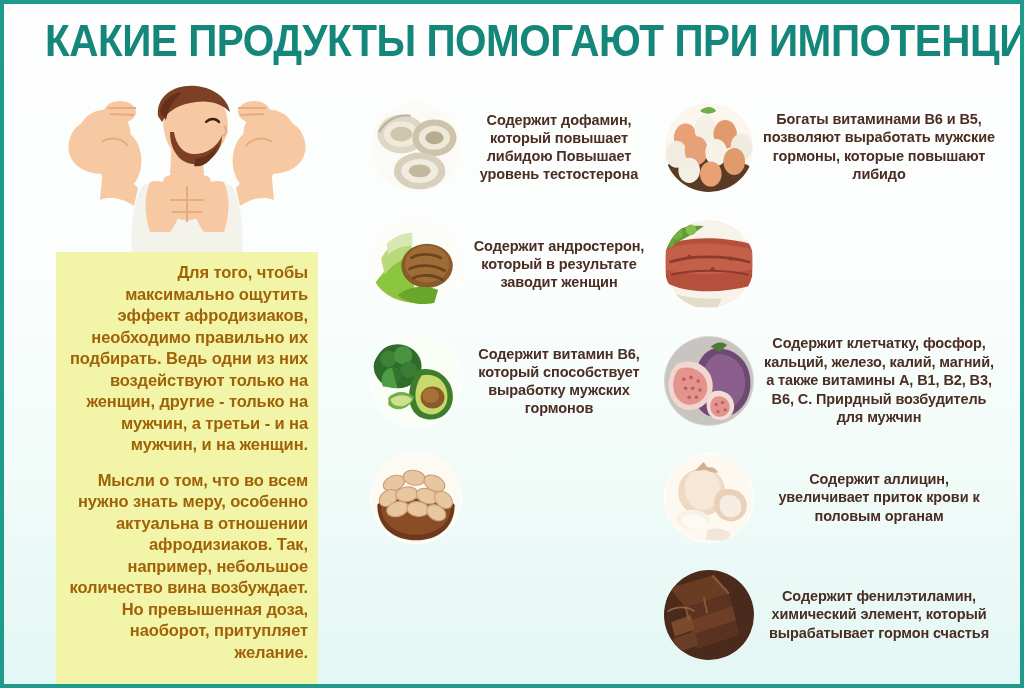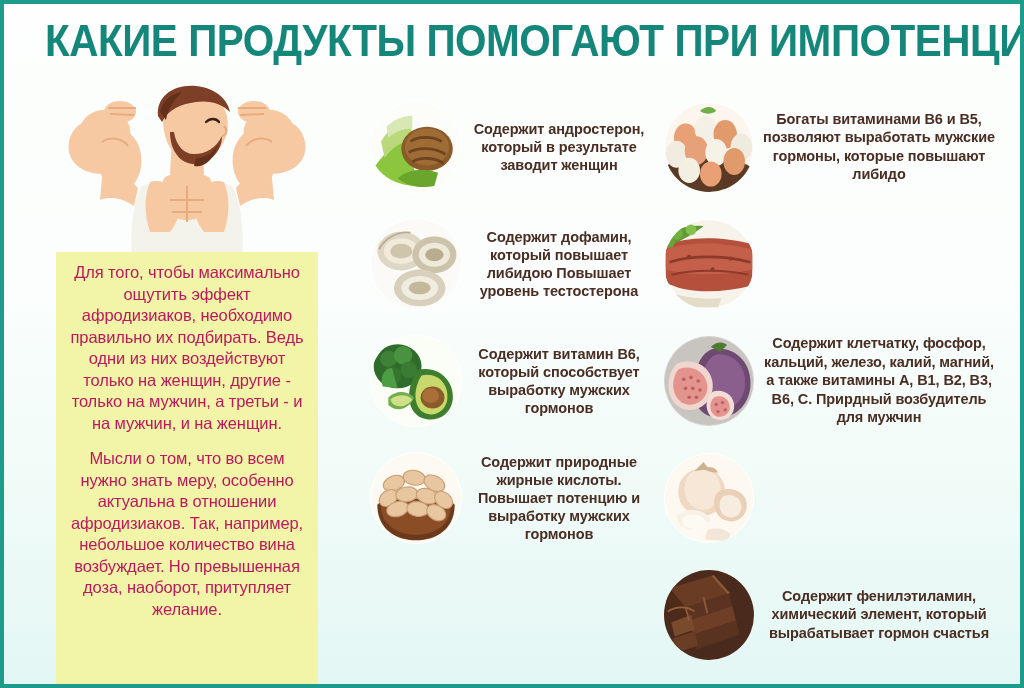--- a/index.html
+++ b/index.html
@@ -34,24 +34,24 @@
   .hero{position:absolute;left:22px;top:0px;width:282px;height:180px;}
 
   .note{
     position:absolute;left:32px;top:170px;width:262px;height:482px;
     background:#f2f5a8;
     box-sizing:border-box;
     padding:10px 10px 6px 10px;
   }
   .note p{
     margin:0 0 14px 0;
-    text-align:center;
-    color:#be185d;
+    text-align:right;
+    color:#a16207;
     font-family:"Liberation Sans", sans-serif;
-    font-weight:normal;
+    font-weight:bold;
     font-size:16.5px;line-height:21.5px;
     letter-spacing:-0.1px;
   }
   .note p:last-child{margin-bottom:12px;}
 
   
   .col{position:absolute;top:84px;}
   .col-mid{left:360px;width:290px;}
   .col-right{left:652px;width:364px;}
 
@@ -136,56 +136,56 @@
       </svg>
     </div>
 
     <div class="note">
       <p>Для того, чтобы максимально ощутить эффект афродизиаков, необходимо правильно их подбирать. Ведь одни из них воздействуют только на женщин, другие - только на мужчин, а третьи - и на мужчин, и на женщин.</p>
       <p>Мысли о том, что во всем нужно знать меру, особенно актуальна в отношении афродизиаков. Так, например, небольшое количество вина возбуждает. Но превышенная доза, наоборот, притупляет желание.</p>
     </div>
   </div>
 
   <div class="col col-mid">
-
-    <div class="row">
-      <div class="thumb">
-        <svg viewBox="0 0 100 100" xmlns="http://www.w3.org/2000/svg">
-          <circle cx="50" cy="50" r="49" fill="#fcfcf8"></circle>
-          <path d="M6 70 C18 54 30 44 44 40 L50 92 C32 92 14 84 6 70 Z" fill="#8cc63f"></path>
-          <path d="M12 44 C20 30 32 22 44 20 L46 42 C34 44 22 52 16 62 Z" fill="#b9d97a"></path>
-          <path d="M18 28 C26 20 36 16 46 16 L46 30 C36 30 26 34 20 40 Z" fill="#d7e8b4"></path>
-          <ellipse cx="62" cy="52" rx="28" ry="24" fill="#8a5a2b"></ellipse>
-          <ellipse cx="62" cy="50" rx="24" ry="20" fill="#a06c35"></ellipse>
-          <path d="M44 44 C52 38 68 38 78 44" stroke="#6e4420" stroke-width="3" fill="none"></path>
-          <path d="M42 56 C52 50 70 50 82 58" stroke="#6e4420" stroke-width="3" fill="none"></path>
-          <path d="M46 66 C56 60 72 62 80 68" stroke="#6e4420" stroke-width="3" fill="none"></path>
-          <path d="M30 84 C42 74 58 72 74 78 L70 92 C54 96 40 92 30 84 Z" fill="#6aa52c"></path>
-        </svg>
-      </div>
-      <div class="caption">Содержит андростерон, который в результате заводит женщин</div>
-    </div>
 
     <div class="row">
       <div class="thumb">
         <svg viewBox="0 0 100 100" xmlns="http://www.w3.org/2000/svg">
           <circle cx="50" cy="50" r="49" fill="#fbfaf6"></circle>
           <ellipse cx="34" cy="36" rx="26" ry="21" fill="#ded7c6"></ellipse>
           <ellipse cx="34" cy="36" rx="19" ry="14" fill="#f0eadb"></ellipse>
           <ellipse cx="34" cy="36" rx="12" ry="8" fill="#cfc5ab"></ellipse>
           <ellipse cx="70" cy="40" rx="24" ry="20" fill="#cdc3ab"></ellipse>
           <ellipse cx="70" cy="40" rx="17" ry="13" fill="#efe9da"></ellipse>
           <ellipse cx="70" cy="40" rx="10" ry="7" fill="#b9ac8e"></ellipse>
           <ellipse cx="54" cy="76" rx="28" ry="20" fill="#d8d0bd"></ellipse>
           <ellipse cx="54" cy="76" rx="20" ry="13" fill="#f1ece0"></ellipse>
           <ellipse cx="54" cy="76" rx="12" ry="7" fill="#c3b89c"></ellipse>
           <path d="M10 34 C16 22 30 14 44 16" stroke="#b9ad93" stroke-width="2" fill="none"></path>
         </svg>
       </div>
       <div class="caption">Содержит дофамин, который повышает либидою Повышает уровень тестостерона</div>
+    </div>
+
+    <div class="row">
+      <div class="thumb">
+        <svg viewBox="0 0 100 100" xmlns="http://www.w3.org/2000/svg">
+          <circle cx="50" cy="50" r="49" fill="#fcfcf8"></circle>
+          <path d="M6 70 C18 54 30 44 44 40 L50 92 C32 92 14 84 6 70 Z" fill="#8cc63f"></path>
+          <path d="M12 44 C20 30 32 22 44 20 L46 42 C34 44 22 52 16 62 Z" fill="#b9d97a"></path>
+          <path d="M18 28 C26 20 36 16 46 16 L46 30 C36 30 26 34 20 40 Z" fill="#d7e8b4"></path>
+          <ellipse cx="62" cy="52" rx="28" ry="24" fill="#8a5a2b"></ellipse>
+          <ellipse cx="62" cy="50" rx="24" ry="20" fill="#a06c35"></ellipse>
+          <path d="M44 44 C52 38 68 38 78 44" stroke="#6e4420" stroke-width="3" fill="none"></path>
+          <path d="M42 56 C52 50 70 50 82 58" stroke="#6e4420" stroke-width="3" fill="none"></path>
+          <path d="M46 66 C56 60 72 62 80 68" stroke="#6e4420" stroke-width="3" fill="none"></path>
+          <path d="M30 84 C42 74 58 72 74 78 L70 92 C54 96 40 92 30 84 Z" fill="#6aa52c"></path>
+        </svg>
+      </div>
+      <div class="caption">Содержит андростерон, который в результате заводит женщин</div>
     </div>
 
 
     <div class="row">
       <div class="thumb">
         <svg viewBox="0 0 100 100" xmlns="http://www.w3.org/2000/svg">
           <circle cx="50" cy="50" r="49" fill="#fbfdf7"></circle>
           <ellipse cx="30" cy="34" rx="26" ry="24" fill="#2f6b2a"></ellipse>
           <circle cx="20" cy="26" r="9" fill="#3d8236"></circle>
           <circle cx="36" cy="22" r="10" fill="#49923f"></circle>
@@ -216,21 +216,20 @@
             <ellipse cx="20" cy="50" rx="11" ry="8" transform="rotate(-38 20 50)"></ellipse>
             <ellipse cx="40" cy="46" rx="12" ry="8" transform="rotate(-6 40 46)"></ellipse>
             <ellipse cx="62" cy="48" rx="12" ry="8" transform="rotate(18 62 48)"></ellipse>
             <ellipse cx="80" cy="52" rx="11" ry="8" transform="rotate(42 80 52)"></ellipse>
             <ellipse cx="30" cy="62" rx="12" ry="8" transform="rotate(-16 30 62)"></ellipse>
             <ellipse cx="52" cy="62" rx="12" ry="8" transform="rotate(6 52 62)"></ellipse>
             <ellipse cx="72" cy="66" rx="11" ry="8" transform="rotate(30 72 66)"></ellipse>
           </g>
         </svg>
       </div>
-      <div class="caption">Содержит природные жирные кислоты. Повышает потенцию и выработку мужских гормонов</div>
     </div>
   </div>
 
   <div class="col col-right">
 
     <div class="row">
       <div class="thumb">
         <svg viewBox="0 0 100 100" xmlns="http://www.w3.org/2000/svg">
           <circle cx="50" cy="50" r="49" fill="#fdf6ef"></circle>
           <path d="M4 70 C20 60 80 60 96 72 L96 100 L4 100 Z" fill="#5a3a24"></path>
@@ -314,20 +313,21 @@
           <path d="M30 22 C40 16 54 18 60 28 C66 40 62 56 50 62 C40 66 28 60 24 48 C21 38 24 27 30 22 Z" fill="#f7e7d6"></path>
           <path d="M44 18 C50 14 58 16 60 22 C54 22 48 20 44 18 Z" fill="#d8b391"></path>
           <path d="M34 20 L44 10 L50 18" fill="#cdb292"></path>
           <path d="M62 42 C76 36 92 44 92 58 C92 72 78 80 66 74 C54 68 52 48 62 42 Z" fill="#e9d0b6"></path>
           <path d="M66 48 C76 44 86 50 86 60 C86 70 76 74 68 70 C60 66 60 52 66 48 Z" fill="#f6ece0"></path>
           <path d="M20 66 C32 60 46 64 52 74 C44 86 26 88 18 80 C12 74 14 68 20 66 Z" fill="#f8f1e6"></path>
           <path d="M24 70 C34 66 44 70 48 78 C40 86 28 86 22 80 C18 76 20 71 24 70 Z" fill="#fdfaf3"></path>
           <path d="M48 86 C56 82 68 84 74 90 L70 98 L46 96 Z" fill="#f1e6d7"></path>
         </svg>
       </div>
+      <div class="caption">Содержит аллицин, увеличивает приток крови к половым органам</div>
     </div>
 
     <div class="row">
       <div class="thumb">
         <svg viewBox="0 0 100 100" xmlns="http://www.w3.org/2000/svg">
           <circle cx="50" cy="50" r="49" fill="#3a2117"></circle>
           <path d="M0 0 L100 0 L100 100 L0 100 Z" fill="#4a2a1c"></path>
           <g>
             <path d="M6 20 L54 6 L72 26 L24 42 Z" fill="#6b3c24"></path>
             <path d="M6 20 L24 42 L20 54 L2 34 Z" fill="#4e2a18"></path>

